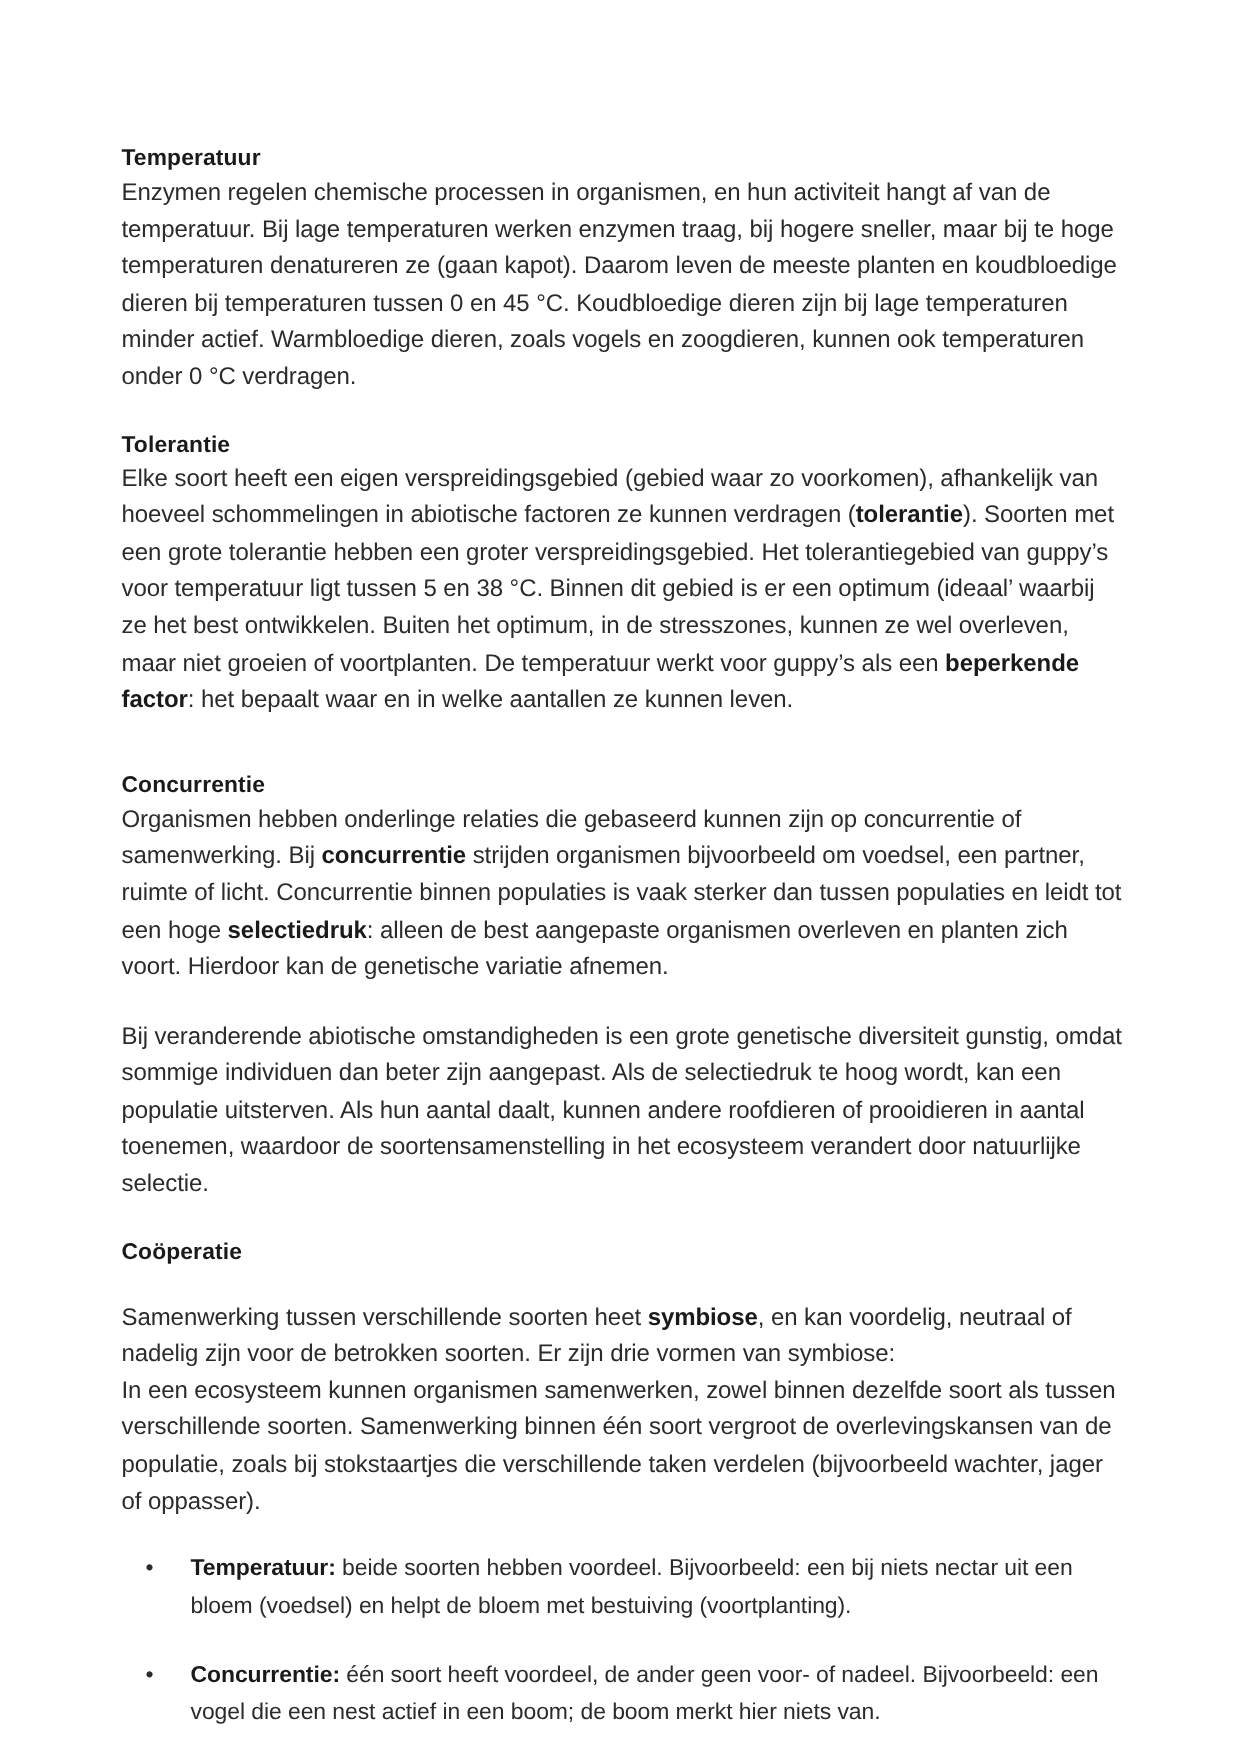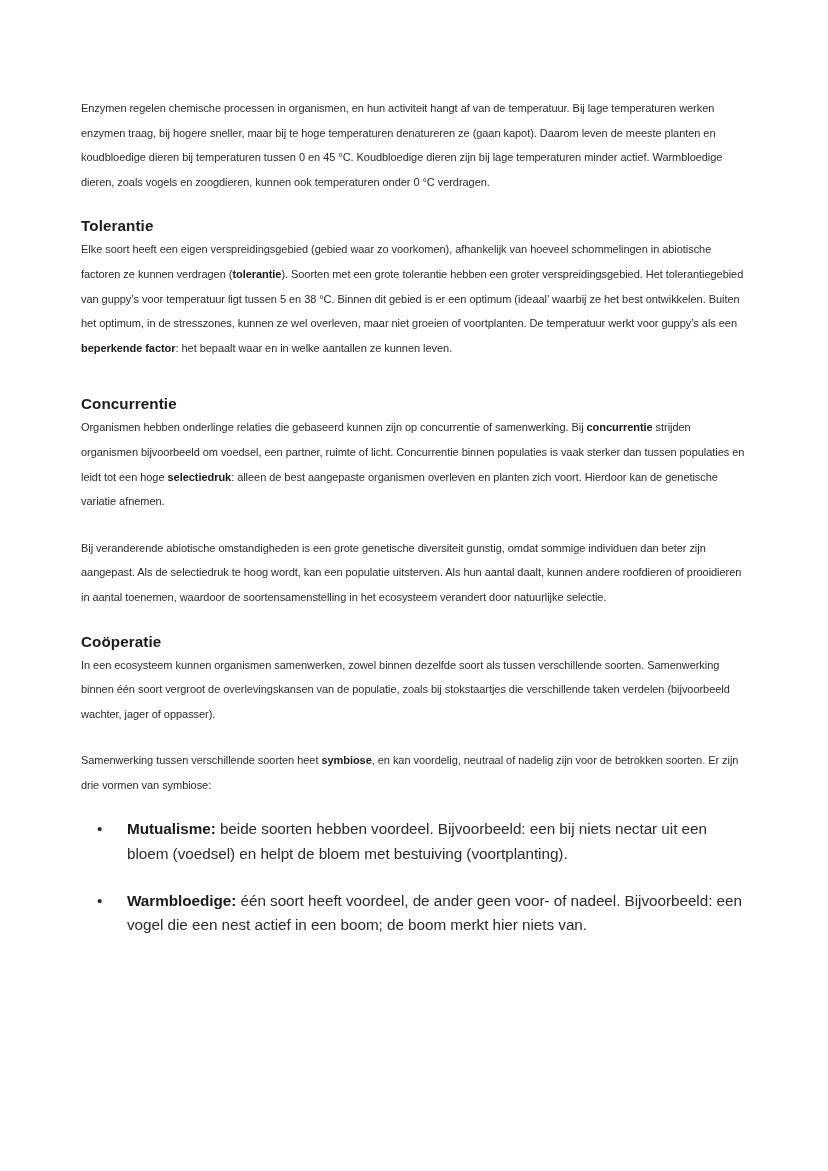--- a/index.html
+++ b/index.html
@@ -31,21 +31,21 @@
   
   .sub-heading {
     font-size: 15.2px;
     font-weight: bold;
     line-height: 20px;
     color: #1a1a1a;
     margin: 0 0 1px 0;
     letter-spacing: 0.1px;
   }
   .body-text {
-    font-size: 11px;
+    font-size: 16px;
     line-height: 24.6px;
     color: #2b2b2b;
     margin: 0;
     text-align: left;
     letter-spacing: -0.05px;
   }
   .body-text b,
   .bullet-text b {
     font-weight: bold;
     color: #1a1a1a;
@@ -99,49 +99,50 @@
     letter-spacing: -0.05px;
   }
 </style>
 </head>
 <body>
 
 <div class="page">
   <div class="content">
 
     <div class="block">
+      <h3 class="sub-heading">Temperatuur</h3>
       <p class="body-text">Enzymen regelen chemische processen in organismen, en hun activiteit hangt af van de temperatuur. Bij lage temperaturen werken enzymen traag, bij hogere sneller, maar bij te hoge temperaturen denatureren ze (gaan kapot). Daarom leven de meeste planten en koudbloedige dieren bij temperaturen tussen 0 en 45 °C. Koudbloedige dieren zijn bij lage temperaturen minder actief. Warmbloedige dieren, zoals vogels en zoogdieren, kunnen ook temperaturen onder 0 °C verdragen.</p>
     </div>
 
     <div class="block">
       <h3 class="sub-heading">Tolerantie</h3>
       <p class="body-text"><span>Elke soort heeft een eigen verspreidingsgebied (gebied waar zo voorkomen), afhankelijk van hoeveel schommelingen in abiotische factoren ze kunnen verdragen (</span><b>tolerantie</b><span>). Soorten met een grote tolerantie hebben een groter verspreidingsgebied. Het tolerantiegebied van guppy’s voor temperatuur ligt tussen 5 en 38 °C. Binnen dit gebied is er een optimum (ideaal’ waarbij ze het best ontwikkelen. Buiten het optimum, in de stresszones, kunnen ze wel overleven, maar niet groeien of voortplanten. De temperatuur werkt voor guppy’s als een </span><b>beperkende factor</b><span>: het bepaalt waar en in welke aantallen ze kunnen leven.</span></p>
     </div>
 
     <div class="section-wrap">
 
       <div class="block">
         <h3 class="sub-heading">Concurrentie</h3>
         <p class="body-text"><span>Organismen hebben onderlinge relaties die gebaseerd kunnen zijn op concurrentie of samenwerking. Bij </span><b>concurrentie</b><span> strijden organismen bijvoorbeeld om voedsel, een partner, ruimte of licht. Concurrentie binnen populaties is vaak sterker dan tussen populaties en leidt tot een hoge </span><b>selectiedruk</b><span>: alleen de best aangepaste organismen overleven en planten zich voort. Hierdoor kan de genetische variatie afnemen.</span></p>
         <p class="body-text para-gap">Bij veranderende abiotische omstandigheden is een grote genetische diversiteit gunstig, omdat sommige individuen dan beter zijn aangepast. Als de selectiedruk te hoog wordt, kan een populatie uitsterven. Als hun aantal daalt, kunnen andere roofdieren of prooidieren in aantal toenemen, waardoor de soortensamenstelling in het ecosysteem verandert door natuurlijke selectie.</p>
       </div>
 
       <div class="block tight">
         <h3 class="sub-heading">Coöperatie</h3>
+        <p class="body-text para-gap"><span>Samenwerking tussen verschillende soorten heet </span><b>symbiose</b><span>, en kan voordelig, neutraal of nadelig zijn voor de betrokken soorten. Er zijn drie vormen van symbiose:</span></p>
         <p class="body-text">In een ecosysteem kunnen organismen samenwerken, zowel binnen dezelfde soort als tussen verschillende soorten. Samenwerking binnen één soort vergroot de overlevingskansen van de populatie, zoals bij stokstaartjes die verschillende taken verdelen (bijvoorbeeld wachter, jager of oppasser).</p>
-        <p class="body-text para-gap"><span>Samenwerking tussen verschillende soorten heet </span><b>symbiose</b><span>, en kan voordelig, neutraal of nadelig zijn voor de betrokken soorten. Er zijn drie vormen van symbiose:</span></p>
 
         <ul class="bullet-list">
           <li class="bullet-item">
             <span class="bullet-marker">•</span>
-            <span class="bullet-text"><b>Mutualisme:</b><span> beide soorten hebben voordeel. Bijvoorbeeld: een bij niets nectar uit een bloem (voedsel) en helpt de bloem met bestuiving (voortplanting).</span></span>
+            <span class="bullet-text"><b>Temperatuur:</b><span> beide soorten hebben voordeel. Bijvoorbeeld: een bij niets nectar uit een bloem (voedsel) en helpt de bloem met bestuiving (voortplanting).</span></span>
           </li>
           <li class="bullet-item">
             <span class="bullet-marker">•</span>
-            <span class="bullet-text"><b>Warmbloedige:</b><span> één soort heeft voordeel, de ander geen voor- of nadeel. Bijvoorbeeld: een vogel die een nest actief in een boom; de boom merkt hier niets van.</span></span>
+            <span class="bullet-text"><b>Concurrentie:</b><span> één soort heeft voordeel, de ander geen voor- of nadeel. Bijvoorbeeld: een vogel die een nest actief in een boom; de boom merkt hier niets van.</span></span>
           </li>
 
         </ul>
       </div>
     </div>
 
   </div>
 </div>
 
 </body></html>

